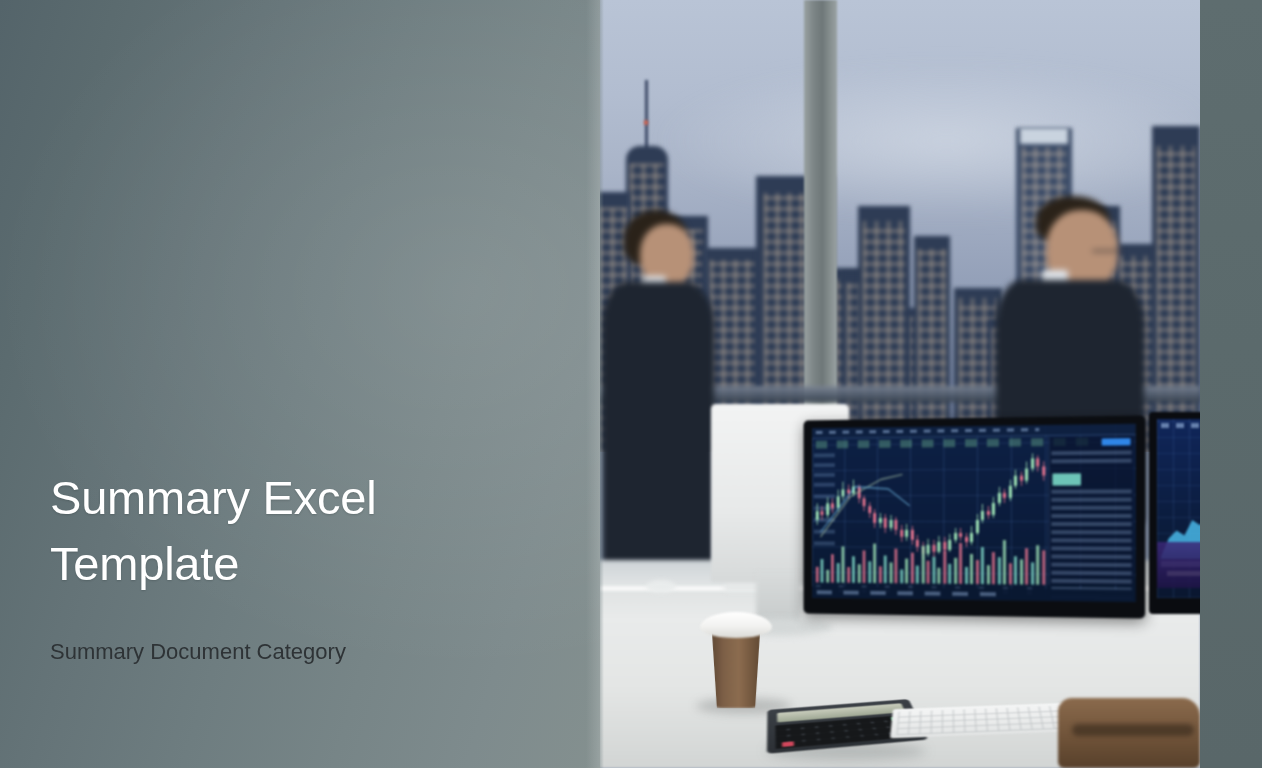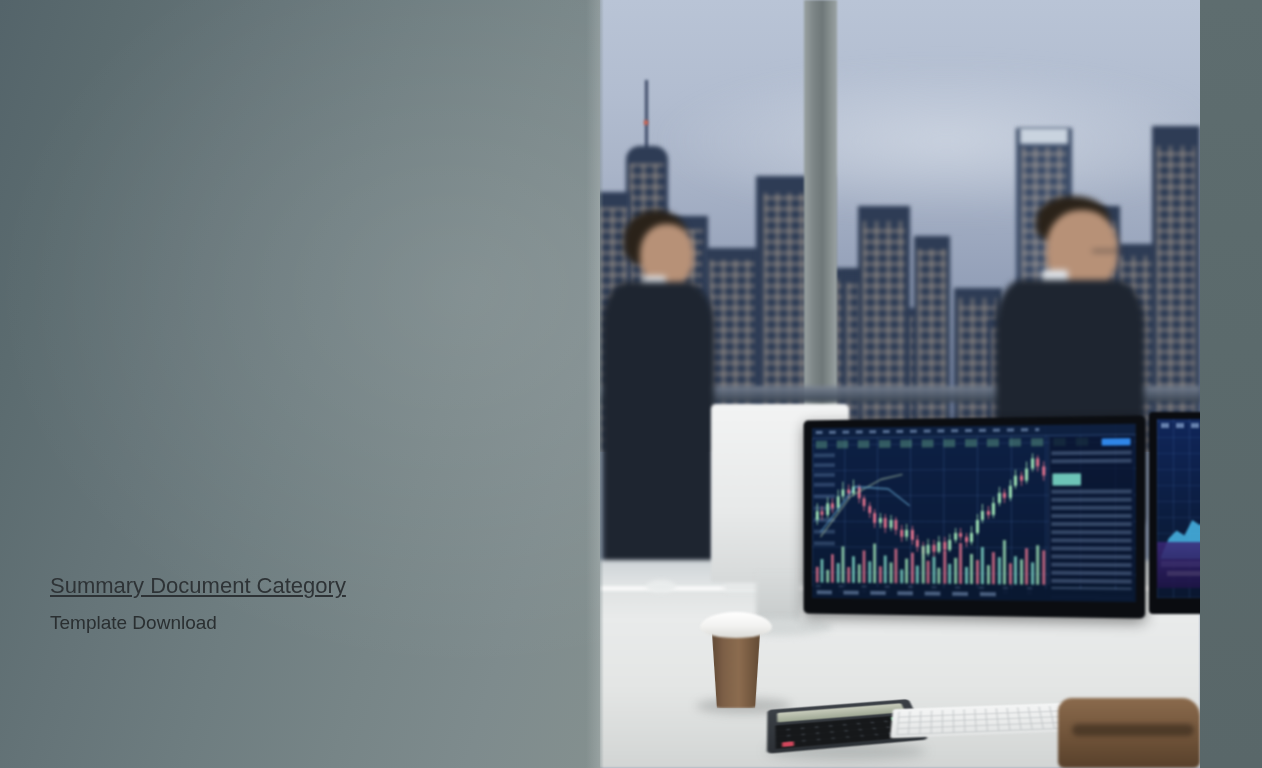--- a/index.html
+++ b/index.html
@@ -496,21 +496,20 @@
     font-weight: 400;
     letter-spacing: -0.2px;
     text-shadow: 0 1px 2px rgba(30,40,42,.22);
   }
   .subtitle {
     margin: 41px 0 0 0;
     color: #2e3336;
     font-size: 22px;
     line-height: 28px;
     font-weight: 400;
-    text-decoration: underline;
   }
   .subtitle2 {
     margin: 10px 0 0 0;
     color: #2a2f31;
     font-size: 19px;
     line-height: 25px;
     font-weight: 400;
   }
 </style>
 </head>
@@ -879,22 +878,21 @@
 
   <div class="photo-left-fade"></div>
 
   <div class="panel">
     <div class="panel-sheen"></div>
     <div class="panel-edge"></div>
 
     <div class="text-block">
       <h1 class="title">
         <br>
-        <br>
+        <span>Summary Excel Template</span><br>
       </h1>
       <p class="subtitle">Summary Document Category</p>
-      <p class="subtitle2">Template Download</p>
     </div>
   </div>
 
   <div class="right-bar"></div>
 
 </div>
 
 </body></html>

